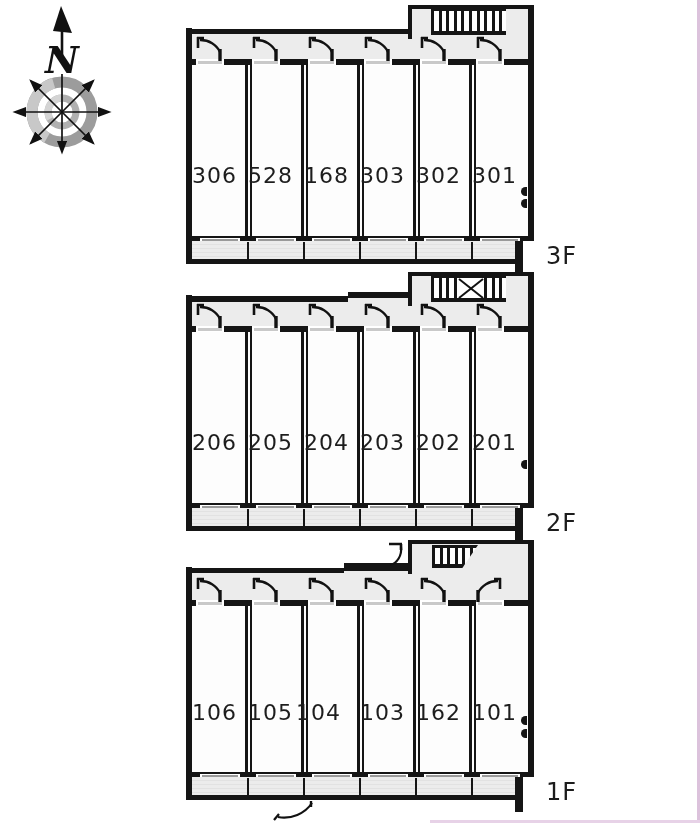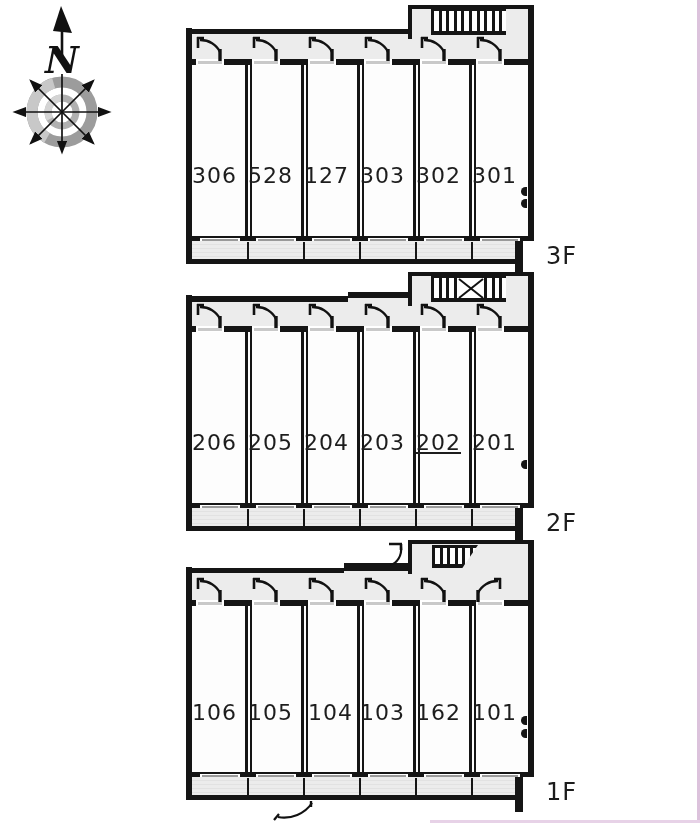--- a/index.html
+++ b/index.html
@@ -131,21 +131,21 @@
     <div style="position: absolute; left: 303px; top: 242px; width: 2px; height: 17px; background: rgb(21, 21, 21);"></div>
     <div style="position: absolute; left: 359px; top: 242px; width: 2px; height: 17px; background: rgb(21, 21, 21);"></div>
     <div style="position: absolute; left: 415px; top: 242px; width: 2px; height: 17px; background: rgb(21, 21, 21);"></div>
     <div style="position: absolute; left: 471px; top: 242px; width: 2px; height: 17px; background: rgb(21, 21, 21);"></div>
     <div style="position: absolute; left: 186px; top: 259px; width: 335px; height: 5px; background: rgb(21, 21, 21);"></div>
     <div style="position: absolute; left: 515px; top: 241px; width: 8px; height: 35px; background: rgb(21, 21, 21);"></div>
     <div style="position: absolute; left: 521px; top: 187px; width: 6px; height: 9px; background: rgb(21, 21, 21); border-radius: 5px 0px 0px 5px;"></div>
     <div style="position: absolute; left: 521px; top: 199px; width: 6px; height: 9px; background: rgb(21, 21, 21); border-radius: 5px 0px 0px 5px;"></div>
     <div class="room-num" style="position: absolute; left: 192px; top: 137px; width: 56px; height: 26px;">306</div>
     <div class="room-num" style="position: absolute; left: 248px; top: 137px; width: 56px; height: 26px;">528</div>
-    <div class="room-num" style="position: absolute; left: 304px; top: 137px; width: 56px; height: 26px;">127</div>
+    <div class="room-num" style="position: absolute; left: 304px; top: 137px; width: 56px; height: 26px;">168</div>
     <div class="room-num" style="position: absolute; left: 360px; top: 137px; width: 56px; height: 26px;">303</div>
     <div class="room-num" style="position: absolute; left: 416px; top: 137px; width: 56px; height: 26px;">302</div>
     <div class="room-num" style="position: absolute; left: 472px; top: 137px; width: 56px; height: 26px;">301</div>
     <div class="floor-label txt" style="position: absolute; left: 546px; top: 242px; width: 46px; height: 28px;">3F</div>
     <div style="position: absolute; left: 412px; top: 276px; width: 116px; height: 21px; background: rgb(236, 236, 236);"></div>
     <div style="position: absolute; left: 192px; top: 297px; width: 336px; height: 29px; background: rgb(236, 236, 236);"></div>
     <div style="position: absolute; left: 192px; top: 332px; width: 336px; height: 171px; background: rgb(253, 253, 253);"></div>
     <div style="position: absolute; left: 192px; top: 508px; width: 329px; height: 18px; background: repeating-linear-gradient(rgb(236, 236, 236) 0px, rgb(236, 236, 236) 3px, rgb(226, 226, 226) 3px, rgb(226, 226, 226) 4px);"></div>
     <div style="position: absolute; left: 408px; top: 272px; width: 126px; height: 34px; box-sizing: border-box; border-width: 4px 6px 0px 4px; border-style: solid; border-color: rgb(21, 21, 21); border-image: initial;"></div>
     <div style="position: absolute; left: 431px; top: 275px; width: 75px; height: 27px; box-sizing: border-box; border-top: 3px solid rgb(21, 21, 21); border-bottom: 4px solid rgb(21, 21, 21); background: repeating-linear-gradient(90deg, rgb(21, 21, 21) 0px, rgb(21, 21, 21) 3px, rgb(255, 255, 255) 3px, rgb(255, 255, 255) 7.6px);"></div>
@@ -228,21 +228,21 @@
     <div style="position: absolute; left: 359px; top: 509px; width: 2px; height: 17px; background: rgb(21, 21, 21);"></div>
     <div style="position: absolute; left: 415px; top: 509px; width: 2px; height: 17px; background: rgb(21, 21, 21);"></div>
     <div style="position: absolute; left: 471px; top: 509px; width: 2px; height: 17px; background: rgb(21, 21, 21);"></div>
     <div style="position: absolute; left: 186px; top: 526px; width: 335px; height: 5px; background: rgb(21, 21, 21);"></div>
     <div style="position: absolute; left: 515px; top: 508px; width: 8px; height: 35px; background: rgb(21, 21, 21);"></div>
     <div style="position: absolute; left: 521px; top: 460px; width: 6px; height: 9px; background: rgb(21, 21, 21); border-radius: 5px 0px 0px 5px;"></div>
     <div class="room-num" style="position: absolute; left: 192px; top: 404px; width: 56px; height: 26px;">206</div>
     <div class="room-num" style="position: absolute; left: 248px; top: 404px; width: 56px; height: 26px;">205</div>
     <div class="room-num" style="position: absolute; left: 304px; top: 404px; width: 56px; height: 26px;">204</div>
     <div class="room-num" style="position: absolute; left: 360px; top: 404px; width: 50px; height: 26px;">203</div>
-    <div class="room-num" style="position: absolute; left: 416px; top: 404px; width: 56px; height: 26px; text-decoration: underline;">202</div>
+    <div class="room-num" style="position: absolute; left: 416px; top: 404px; width: 56px; height: 26px;">202</div>
     <div class="room-num" style="position: absolute; left: 472px; top: 404px; width: 56px; height: 26px;">201</div>
     <div class="floor-label txt" style="position: absolute; left: 546px; top: 509px; width: 46px; height: 28px;">2F</div>
     <div style="position: absolute; left: 412px; top: 544px; width: 116px; height: 27px; background: rgb(236, 236, 236);"></div>
     <div style="position: absolute; left: 192px; top: 571px; width: 336px; height: 29px; background: rgb(236, 236, 236);"></div>
     <div style="position: absolute; left: 192px; top: 605px; width: 336px; height: 167px; background: rgb(253, 253, 253);"></div>
     <div style="position: absolute; left: 192px; top: 777px; width: 329px; height: 18px; background: repeating-linear-gradient(rgb(236, 236, 236) 0px, rgb(236, 236, 236) 3px, rgb(226, 226, 226) 3px, rgb(226, 226, 226) 4px);"></div>
     <div style="position: absolute; left: 408px; top: 540px; width: 126px; height: 34px; box-sizing: border-box; border-width: 4px 6px 0px 4px; border-style: solid; border-color: rgb(21, 21, 21); border-image: initial;"></div>
     <div style="position: absolute; left: 432px; top: 545px; width: 46px; height: 23px; box-sizing: border-box; border-top: 3px solid rgb(21, 21, 21); border-bottom: 4px solid rgb(21, 21, 21); background: repeating-linear-gradient(90deg, rgb(21, 21, 21) 0px, rgb(21, 21, 21) 3px, rgb(255, 255, 255) 3px, rgb(255, 255, 255) 7.6px); clip-path: polygon(0px 0px, 100% 0px, 66% 100%, 0px 100%);"></div>
     <div style="position: absolute; left: 186px; top: 568px; width: 158px; height: 5px; background: rgb(21, 21, 21);"></div>
     <div style="position: absolute; left: 344px; top: 563px; width: 68px; height: 8px; background: rgb(21, 21, 21);"></div>
@@ -318,21 +318,21 @@
     <div style="position: absolute; left: 303px; top: 778px; width: 2px; height: 17px; background: rgb(21, 21, 21);"></div>
     <div style="position: absolute; left: 359px; top: 778px; width: 2px; height: 17px; background: rgb(21, 21, 21);"></div>
     <div style="position: absolute; left: 415px; top: 778px; width: 2px; height: 17px; background: rgb(21, 21, 21);"></div>
     <div style="position: absolute; left: 471px; top: 778px; width: 2px; height: 17px; background: rgb(21, 21, 21);"></div>
     <div style="position: absolute; left: 186px; top: 795px; width: 335px; height: 5px; background: rgb(21, 21, 21);"></div>
     <div style="position: absolute; left: 515px; top: 777px; width: 8px; height: 35px; background: rgb(21, 21, 21);"></div>
     <div style="position: absolute; left: 521px; top: 716px; width: 6px; height: 9px; background: rgb(21, 21, 21); border-radius: 5px 0px 0px 5px;"></div>
     <div style="position: absolute; left: 521px; top: 729px; width: 6px; height: 9px; background: rgb(21, 21, 21); border-radius: 5px 0px 0px 5px;"></div>
     <div class="room-num" style="position: absolute; left: 192px; top: 674px; width: 56px; height: 26px;">106</div>
     <div class="room-num" style="position: absolute; left: 248px; top: 674px; width: 56px; height: 26px;">105</div>
-    <div class="room-num" style="position: absolute; left: 308px; top: 674px; width: 56px; height: 26px;">104</div>
+    <div class="room-num" style="position: absolute; left: 296px; top: 674px; width: 56px; height: 26px;">104</div>
     <div class="room-num" style="position: absolute; left: 360px; top: 674px; width: 56px; height: 26px;">103</div>
     <div class="room-num" style="position: absolute; left: 416px; top: 674px; width: 56px; height: 26px;">162</div>
     <div class="room-num" style="position: absolute; left: 472px; top: 674px; width: 56px; height: 26px;">101</div>
     <div class="floor-label txt" style="position: absolute; left: 546px; top: 778px; width: 46px; height: 28px;">1F</div>
     <div style="position: absolute; left: 386px; top: 541px; width: 22px; height: 27px;"><svg width="22" height="27" viewBox="0 0 22 27">
         <path d="M3 3 h13 M15 3 v6" stroke="#111" stroke-width="2.6" fill="none"></path>
         <path d="M15 6 A14 16 0 0 1 4 24" stroke="#111" stroke-width="2.2" fill="none"></path>
       </svg></div>
     <div style="position: absolute; left: 271px; top: 799px; width: 46px; height: 22px;"><svg width="46" height="22" viewBox="0 0 46 22">
         <path d="M40 2 v6" stroke="#111" stroke-width="2.4" fill="none"></path>

